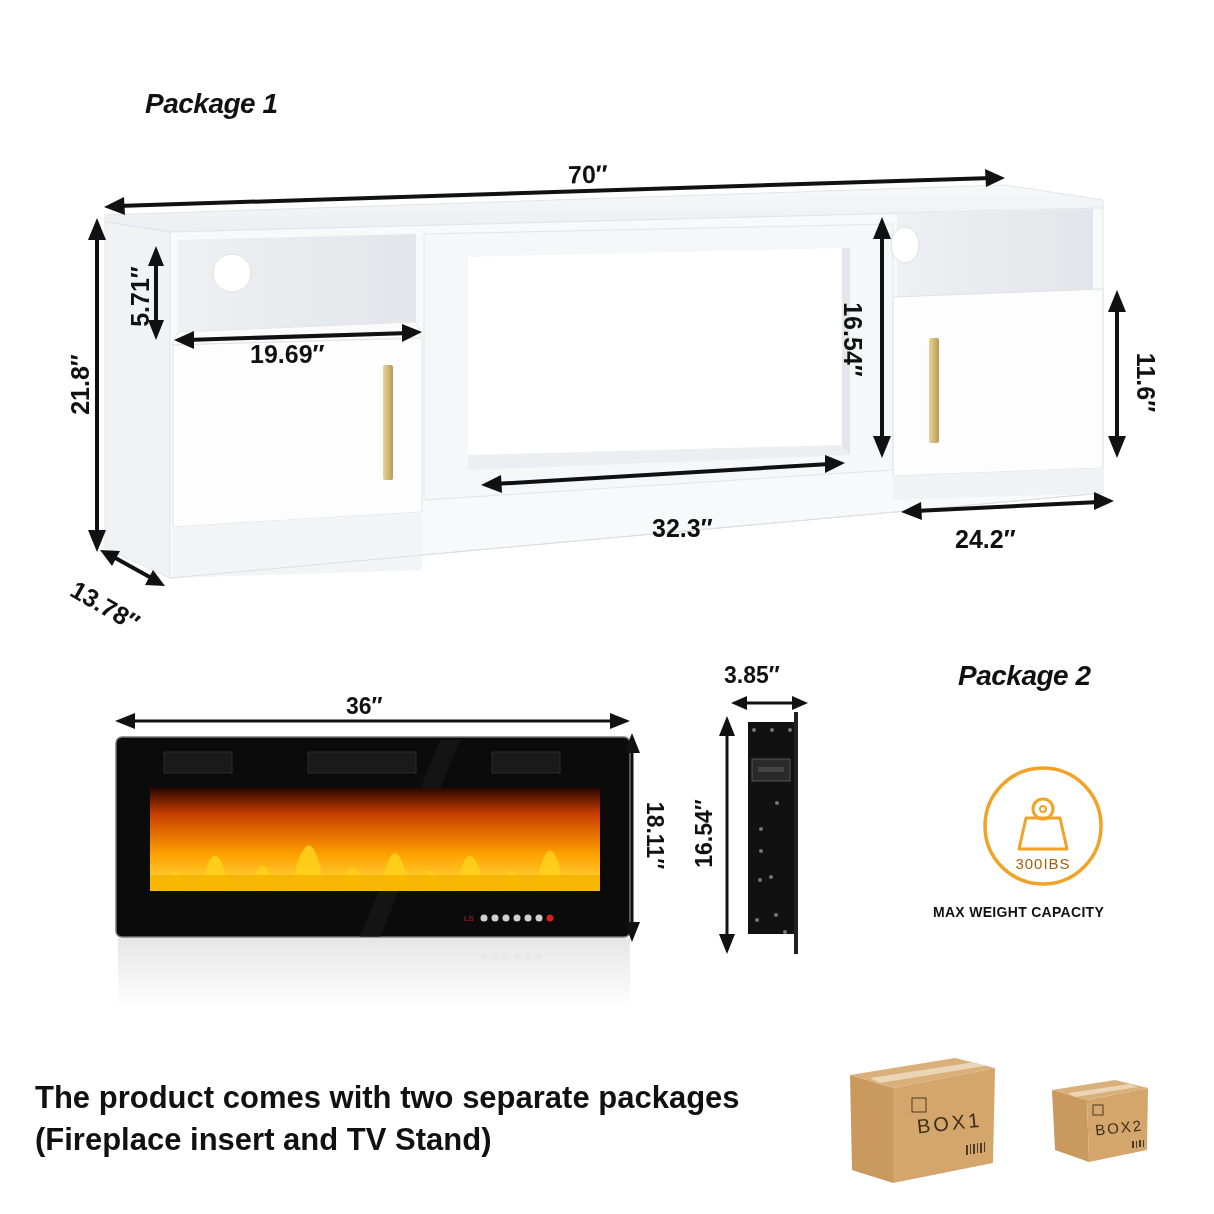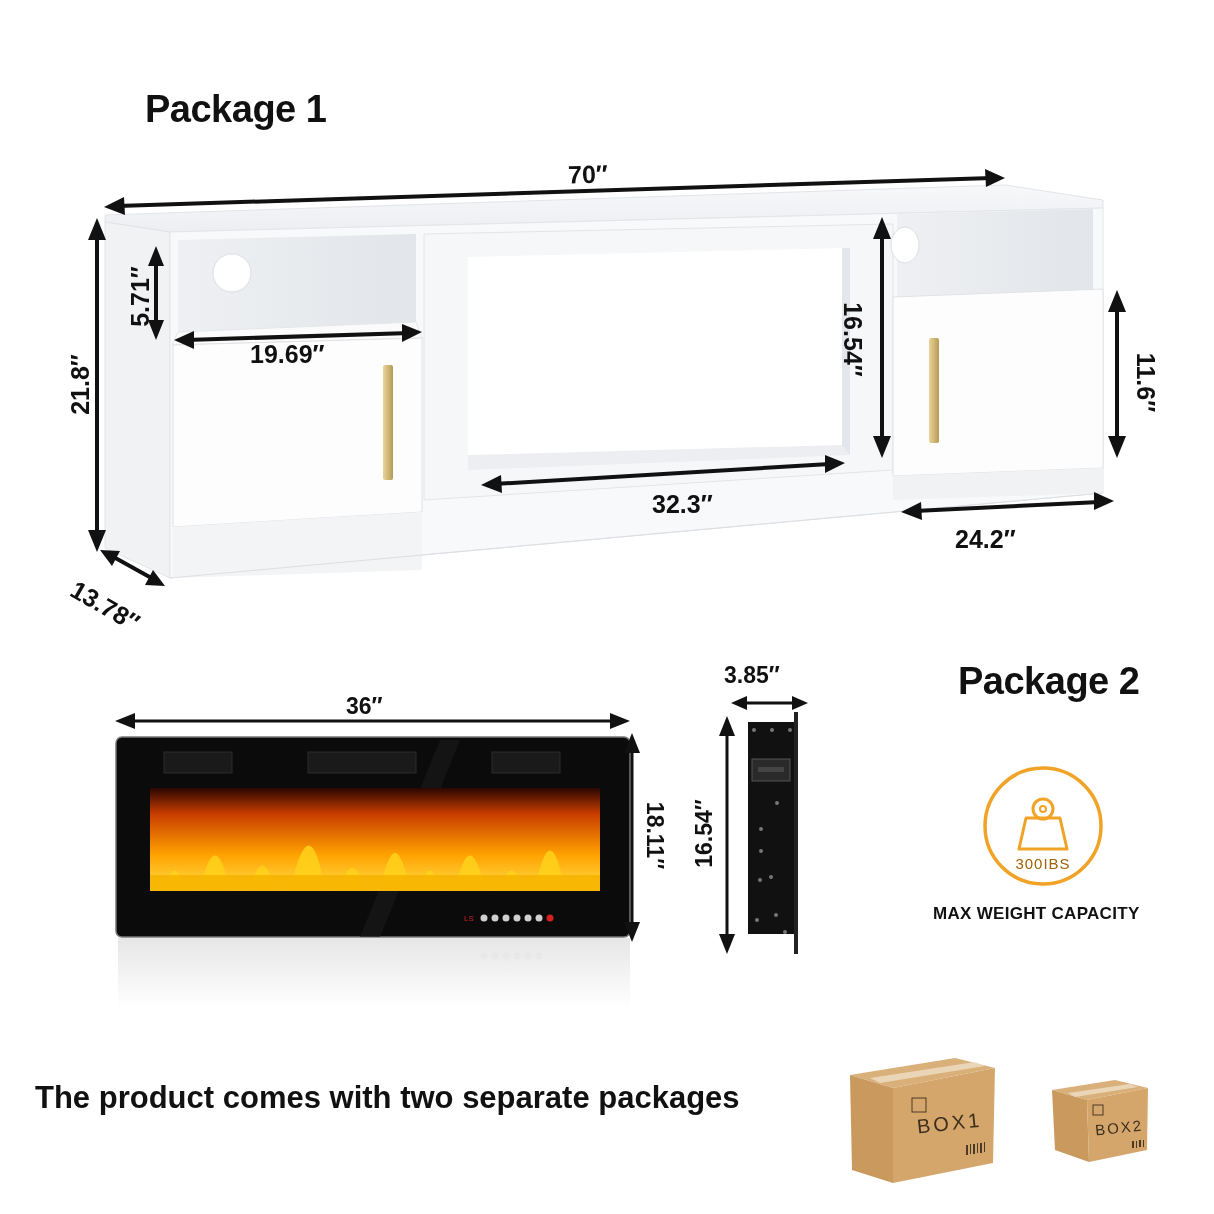--- a/index.html
+++ b/index.html
@@ -1,25 +1,25 @@
 <!DOCTYPE html>
 <html><head>
 <meta charset="utf-8">
 <style>
   html, body { margin:0; padding:0; background:#ffffff; }
   body { width:1214px; height:1214px; position:relative; overflow:hidden;
          font-family:"Liberation Sans", "DejaVu Sans", sans-serif; color:#111; }
   .abs { position:absolute; }
-  .title { font-weight:700; font-size:38px; letter-spacing:-0.5px; }
+  .title { font-weight:700; font-size:28px; letter-spacing:-0.5px;font-style:italic; }
   .dim { font-weight:700; font-size:25px; color:#111; white-space:nowrap; }
   .rot-l { transform:rotate(-90deg); transform-origin:center center; }
   .rot-r { transform:rotate(90deg); transform-origin:center center; }
   svg { position:absolute; overflow:visible; }
   .caption { font-weight:700; font-size:31px; line-height:42px; }
-  .maxw { font-weight:700; font-size:17px; letter-spacing:0.3px;text-align:right; }
+  .maxw { font-weight:700; font-size:14px; letter-spacing:0.3px;text-align:right; }
 </style>
 </head>
 <body>
 
 <div class="abs title" style="left:145px; top:88px;">Package 1</div>
 
 <svg width="1214" height="1214" style="left:0;top:0;">
   <defs>
     <linearGradient id="topG" x1="0" y1="0" x2="0" y2="1">
       <stop offset="0" stop-color="#f7f8fa"></stop>
@@ -105,21 +105,21 @@
     <polygon points="100,550 120,551 112,566" stroke="none"></polygon>
     <polygon points="165,586 145,585 153,570" stroke="none"></polygon>
   </g>
 </svg>
 
 <div class="abs dim" style="left:568px; top:160px; transform:rotate(-1.5deg);">70″</div>
 <div class="abs dim rot-l" style="left:40px; top:370px; width:80px; text-align:center;">21.8″</div>
 <div class="abs dim rot-l" style="left:100px; top:282px; width:80px; text-align:center;">5.71″</div>
 <div class="abs dim" style="left:250px; top:340px;">19.69″</div>
 <div class="abs dim rot-r" style="left:812px; top:325px; width:80px; text-align:center;">16.54″</div>
-<div class="abs dim" style="left:652px; top:490px;">32.3″</div>
+<div class="abs dim" style="left:652px; top:514px;">32.3″</div>
 <div class="abs dim rot-r" style="left:1105px; top:368px; width:80px; text-align:center;">11.6″</div>
 <div class="abs dim" style="left:955px; top:525px;">24.2″</div>
 <div class="abs dim" style="left:80px; top:575px; transform:rotate(30deg); transform-origin:left top;">13.78″</div>
 
 <div class="abs title" style="left:958px; top:660px;">Package 2</div>
 
 <svg width="1214" height="1214" style="left:0;top:0;">
   <defs>
     <linearGradient id="flameG" x1="0" y1="1" x2="0" y2="0">
       <stop offset="0" stop-color="#ffe04a"></stop>
@@ -227,20 +227,21 @@
     <circle cx="61" cy="44" r="10" fill="none" stroke="#f0a326" stroke-width="3"></circle>
     <circle cx="61" cy="44" r="3" fill="none" stroke="#f0a326" stroke-width="2"></circle>
     <path d="M44,53 L78,53 L85,84 L37,84 Z" fill="none" stroke="#f0a326" stroke-width="3" stroke-linejoin="round"></path>
   </svg>
   <div class="abs" style="left:0; top:90px; width:122px; text-align:center; font-size:15px; color:#a16207; letter-spacing:1px;">300IBS</div>
 </div>
 <div class="abs maxw" style="left:933px; top:904px;">MAX WEIGHT CAPACITY</div>
 
 <div class="abs caption" style="left:35px; top:1077px;">
   <div>The product comes with two separate packages</div>
+  <div>(Fireplace insert and TV Stand)</div>
 </div>
 
 <svg width="1214" height="1214" style="left:0;top:0;">
 
   <polygon points="850,1075 955,1058 995,1068 893,1088" fill="#d9b07a"></polygon>
   <polygon points="850,1075 893,1088 893,1183 852,1170" fill="#c9995e"></polygon>
   <polygon points="893,1088 995,1068 993,1163 893,1183" fill="#d4a66c"></polygon>
   <polygon points="870,1078 975,1062 985,1066 880,1083" fill="#eedfc7" opacity="0.8"></polygon>
   <rect x="912" y="1098" width="14" height="14" fill="none" stroke="#4a3a26" stroke-width="1"></rect>
   <g fill="#4a3a26">

